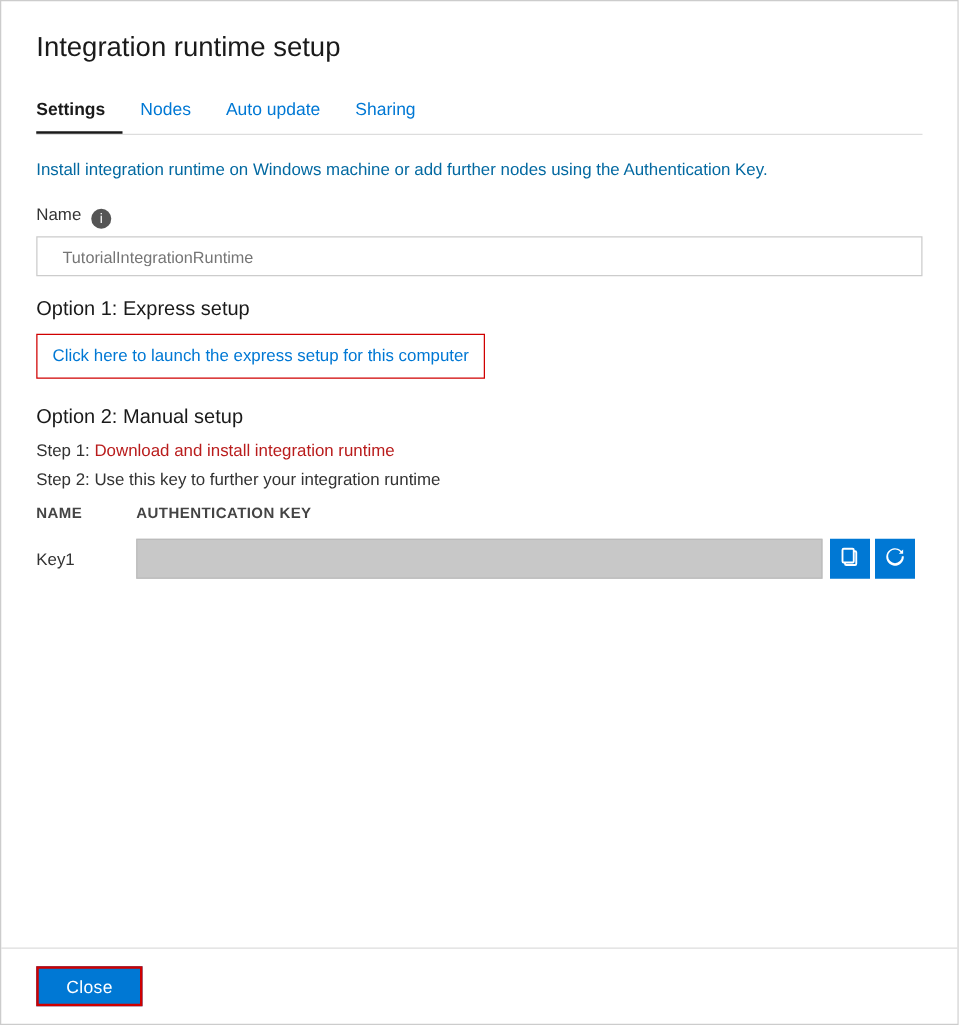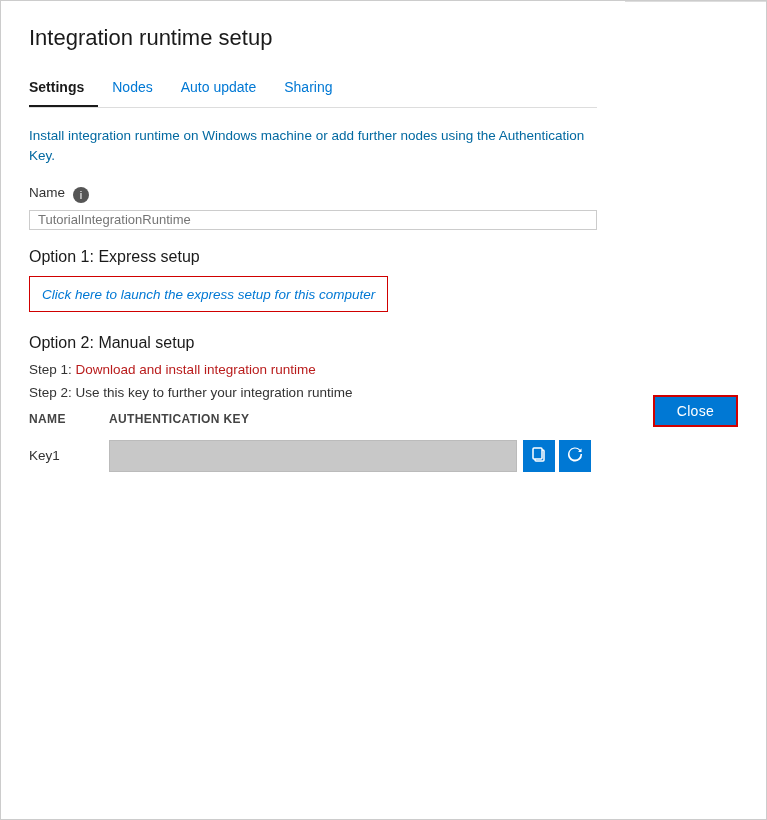--- a/index.html
+++ b/index.html
@@ -16,21 +16,21 @@
       align-items: center;
       min-height: 100vh;
     }
 
     .dialog {
       background: #fff;
       width: 767px;
       min-height: 820px;
       border: 1px solid #ccc;
       display: flex;
-      flex-direction: row;
+      flex-direction: column;
       position: relative;
     }
 
     .dialog-content {
       flex: 1;
       padding: 24px 28px 20px 28px;
     }
 
     .dialog-title {
       font-size: 22px;
@@ -86,23 +86,23 @@
       font-size: 11px;
       display: inline-flex;
       align-items: center;
       justify-content: center;
       cursor: pointer;
       flex-shrink: 0;
     }
 
     .text-input {
       width: 100%;
-      height: 20px;
+      height: 32px;
       border: 1px solid #ccc;
-      padding: 0 8px;
+      padding: 0 20px;
       font-size: 13px;
       color: #7f1d1d;
       background: #fff;
       outline: none;
     }
 
     .section-title {
       font-size: 16px;
       font-weight: 400;
       color: #1a1a1a;
@@ -114,21 +114,20 @@
       padding: 8px 12px;
       display: inline-block;
       margin-bottom: 22px;
     }
 
     .express-link {
       color: #0078d4;
       font-size: 13.5px;
       text-decoration: none;
       cursor: pointer;
-      font-style: italic;
     }
 
     .step-row {
       font-size: 13.5px;
       color: #333;
       margin-bottom: 8px;
     }
 
     .step-link {
       color: #b91c1c;

